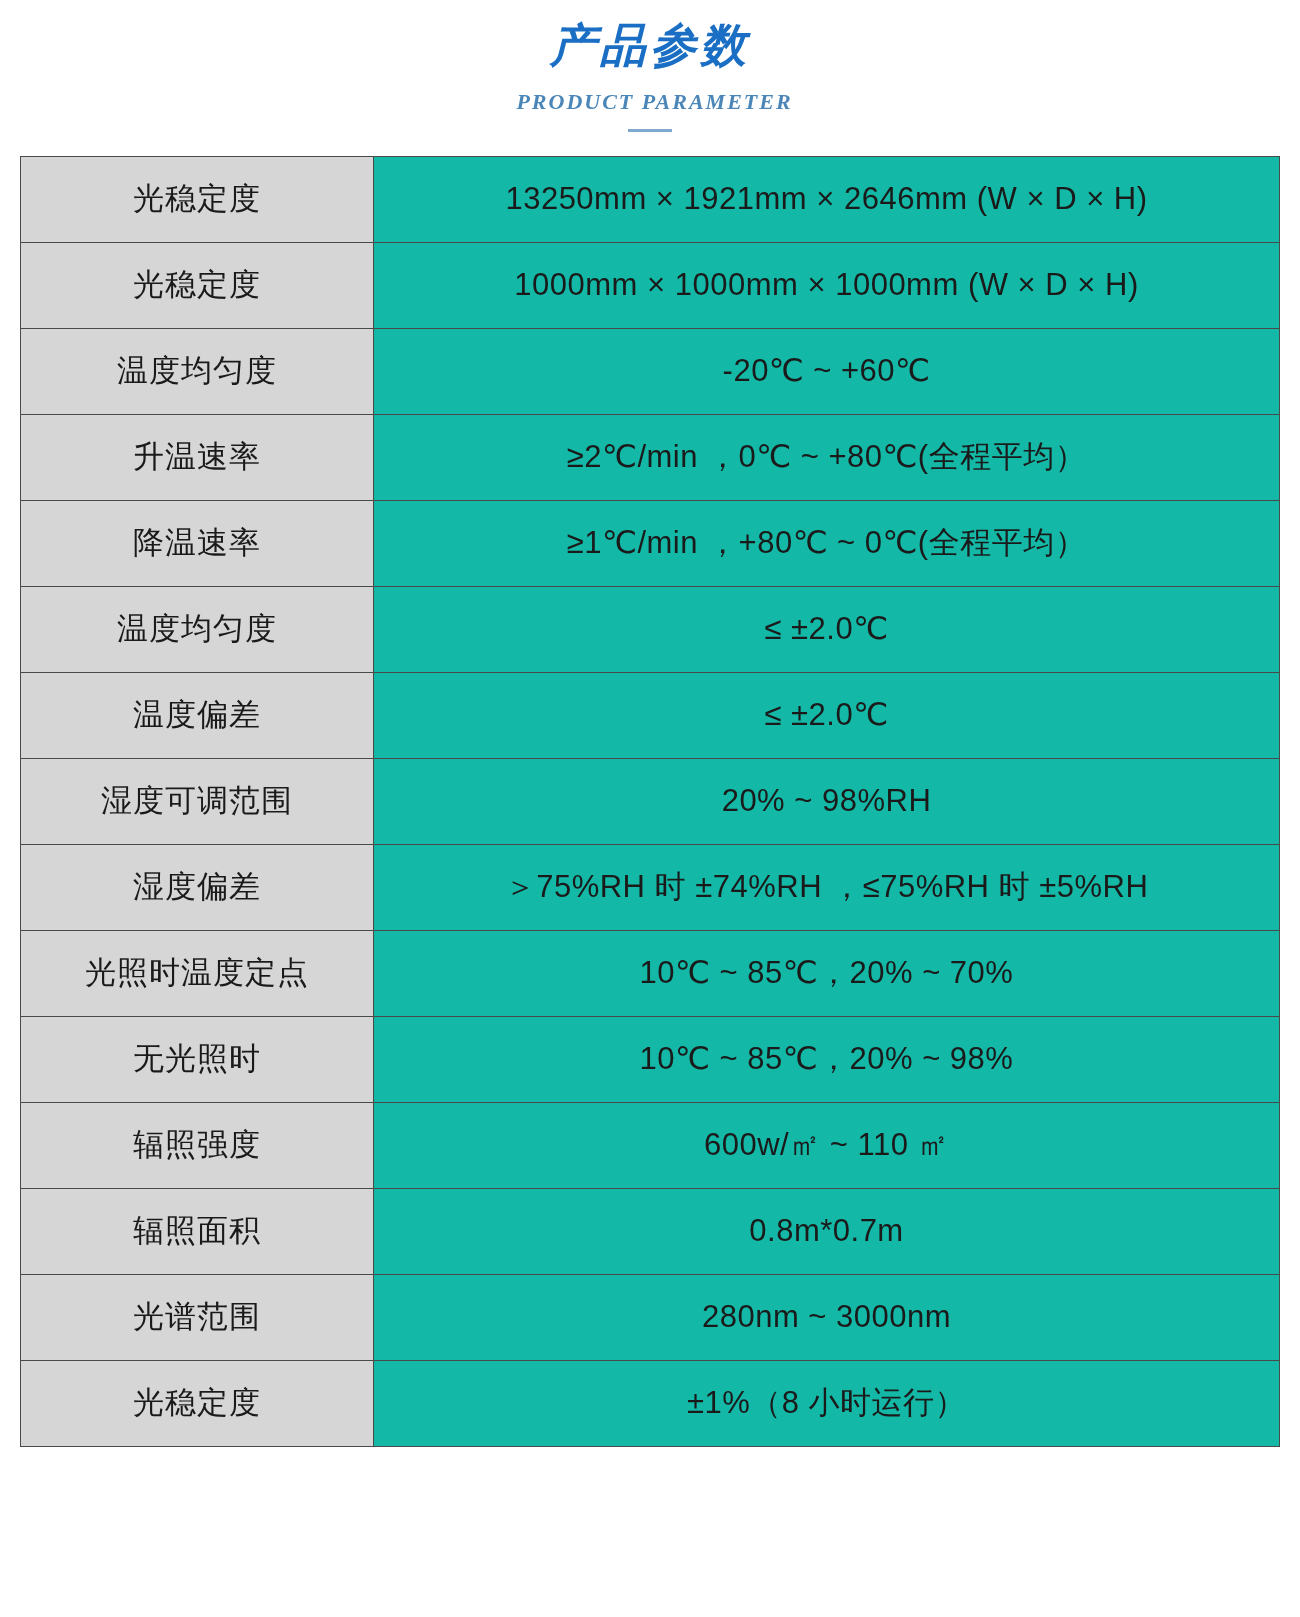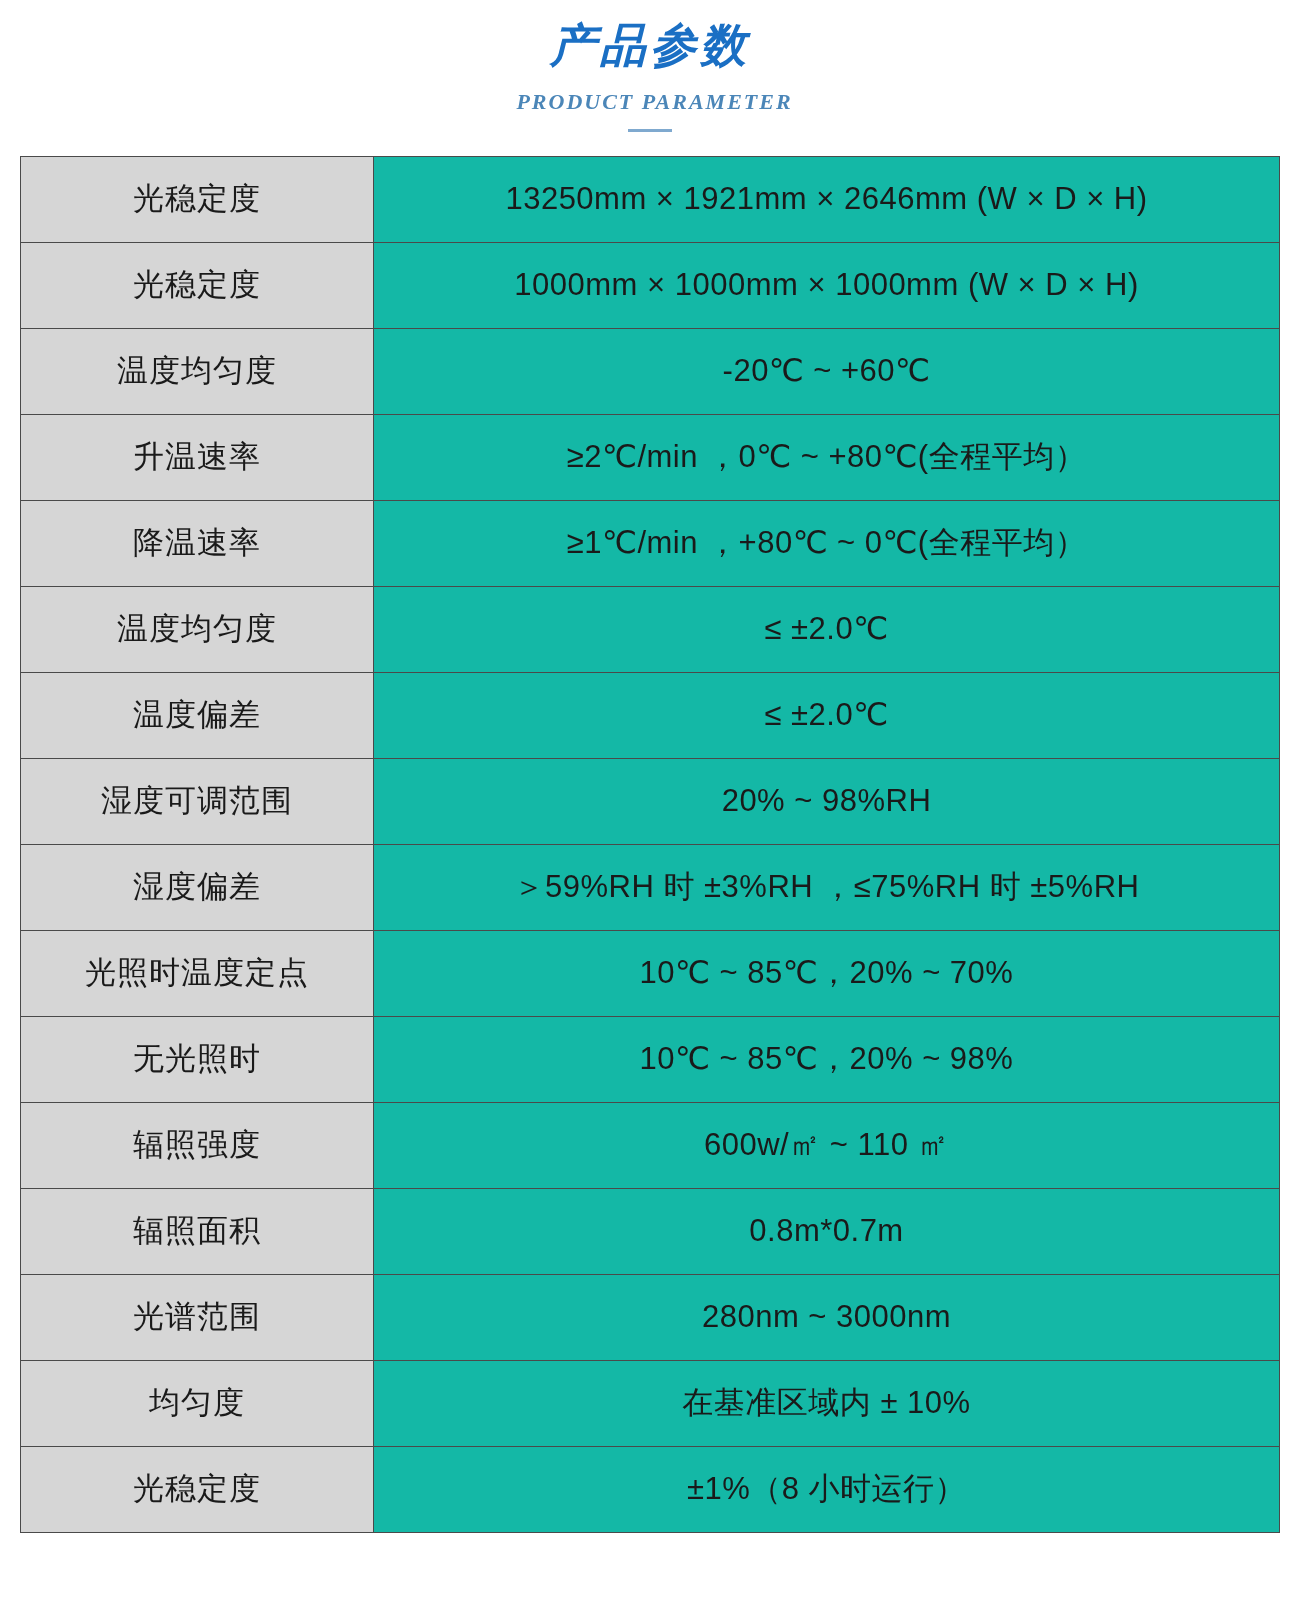--- a/index.html
+++ b/index.html
@@ -115,21 +115,21 @@
       <tr>
         <td class="label">温度偏差</td>
         <td class="value">≤ ±2.0℃</td>
       </tr>
       <tr>
         <td class="label">湿度可调范围</td>
         <td class="value">20% ~ 98%RH</td>
       </tr>
       <tr>
         <td class="label">湿度偏差</td>
-        <td class="value">＞59%RH 时 ±3%RH ，≤75%RH 时 ±5%RH</td>
+        <td class="value">＞75%RH 时 ±74%RH ，≤75%RH 时 ±5%RH</td>
       </tr>
       <tr>
         <td class="label">光照时温度定点</td>
         <td class="value">10℃ ~ 85℃，20% ~ 70%</td>
       </tr>
       <tr>
         <td class="label">无光照时</td>
         <td class="value">10℃ ~ 85℃，20% ~ 98%</td>
       </tr>
       <tr>
@@ -138,23 +138,19 @@
       </tr>
       <tr>
         <td class="label">辐照面积</td>
         <td class="value">0.8m*0.7m</td>
       </tr>
       <tr>
         <td class="label">光谱范围</td>
         <td class="value">280nm ~ 3000nm</td>
       </tr>
       <tr>
-        <td class="label">均匀度</td>
-        <td class="value">在基准区域内 ± 10%</td>
-      </tr>
-      <tr>
         <td class="label">光稳定度</td>
         <td class="value">±1%（8 小时运行）</td>
       </tr>
     </tbody>
   </table>
 
 </div>
 
 </body></html>

